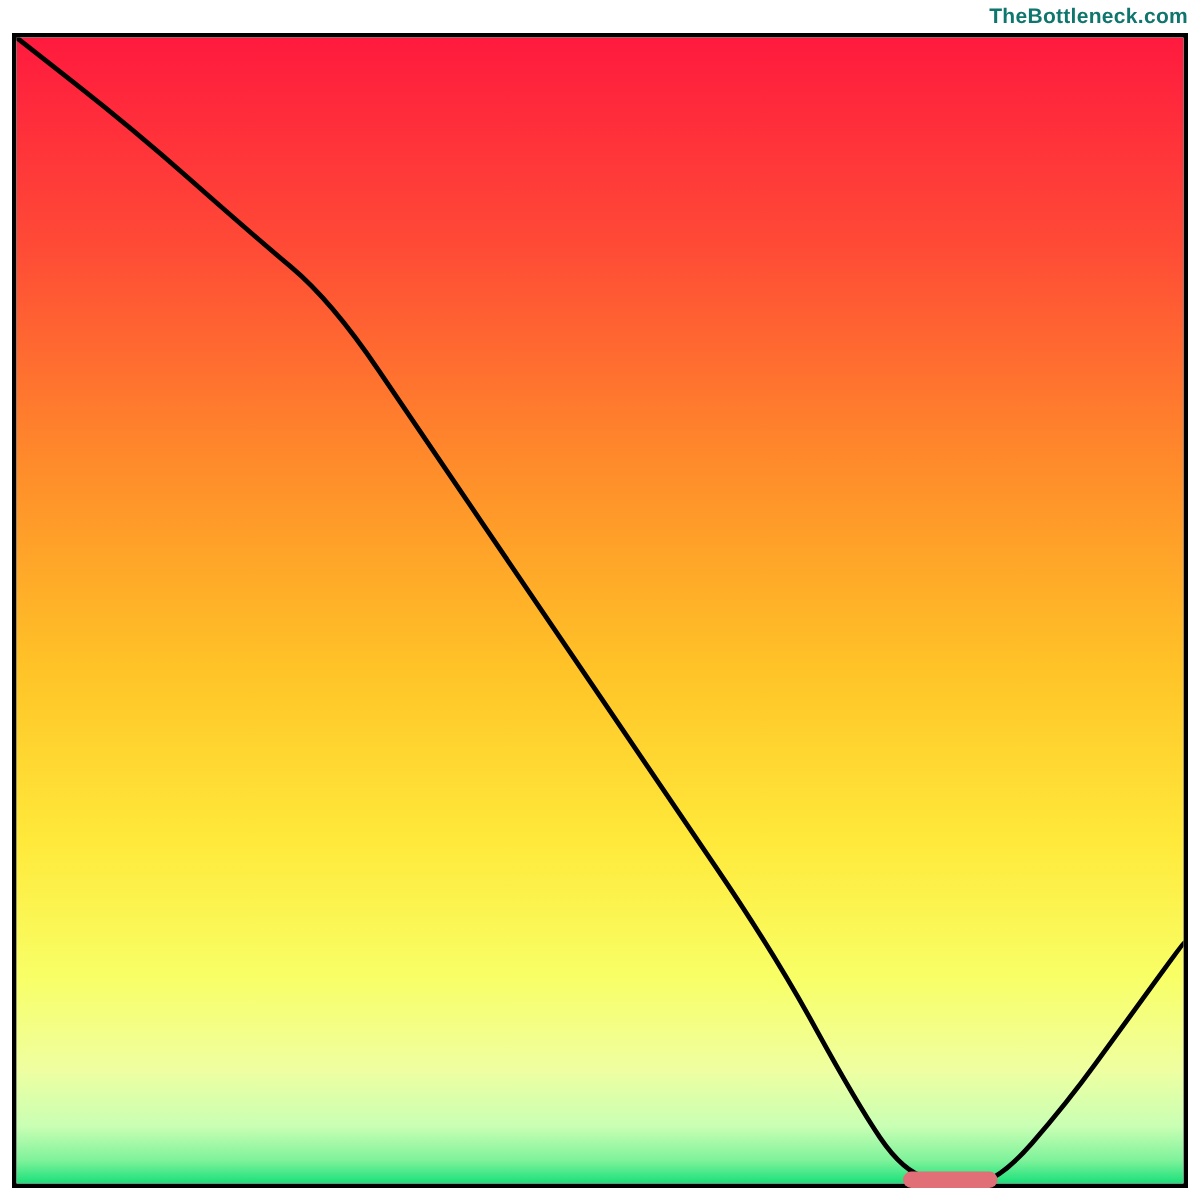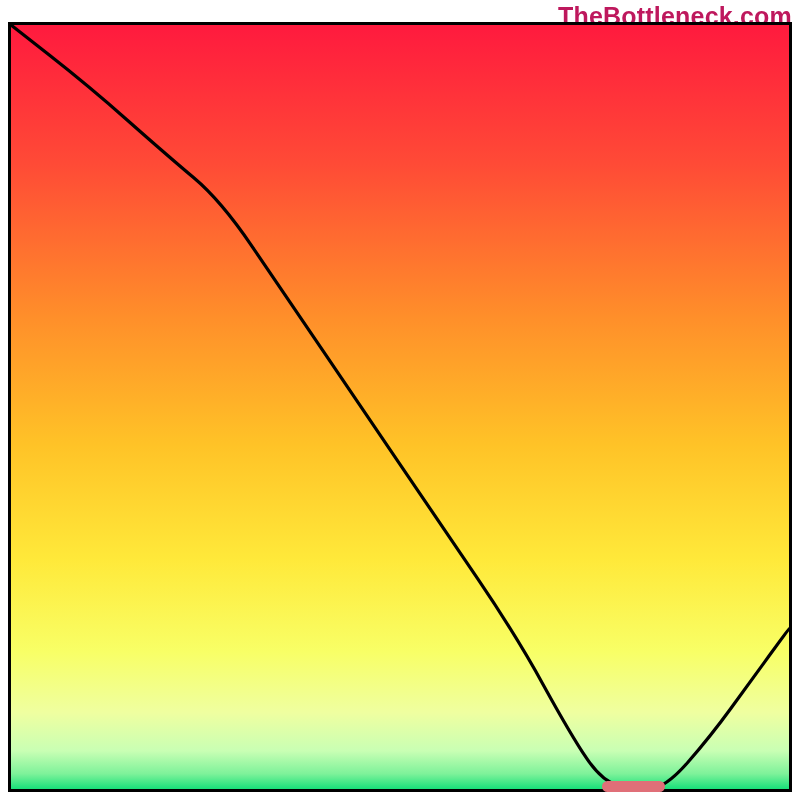--- a/index.html
+++ b/index.html
@@ -24,23 +24,23 @@
     left: 0;
     top: 0;
     width: 100%;
     height: 100%;
   }
   .watermark {
     position: absolute;
     top: 2px;
     right: 8px;
     font-family: Arial, Helvetica, sans-serif;
-    font-size: 25px;
+    font-size: 14px;
     font-weight: 600;
-    color: #be185d;
+    color: #0f766e;
     letter-spacing: 0.2px;
   }
   .marker {
     position: absolute;
     height: 11px;
     border-radius: 6px;
     background: #e06f78;
   }
 </style>
 </head>

